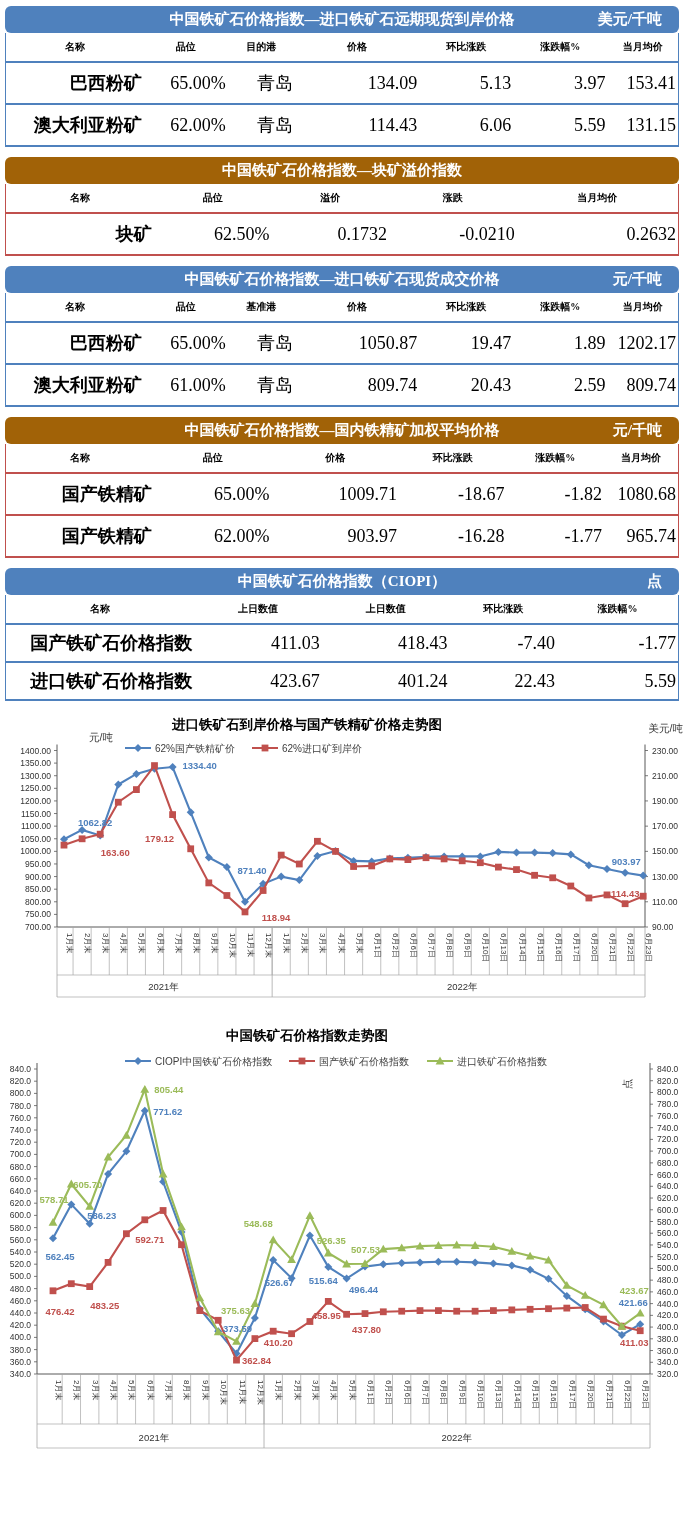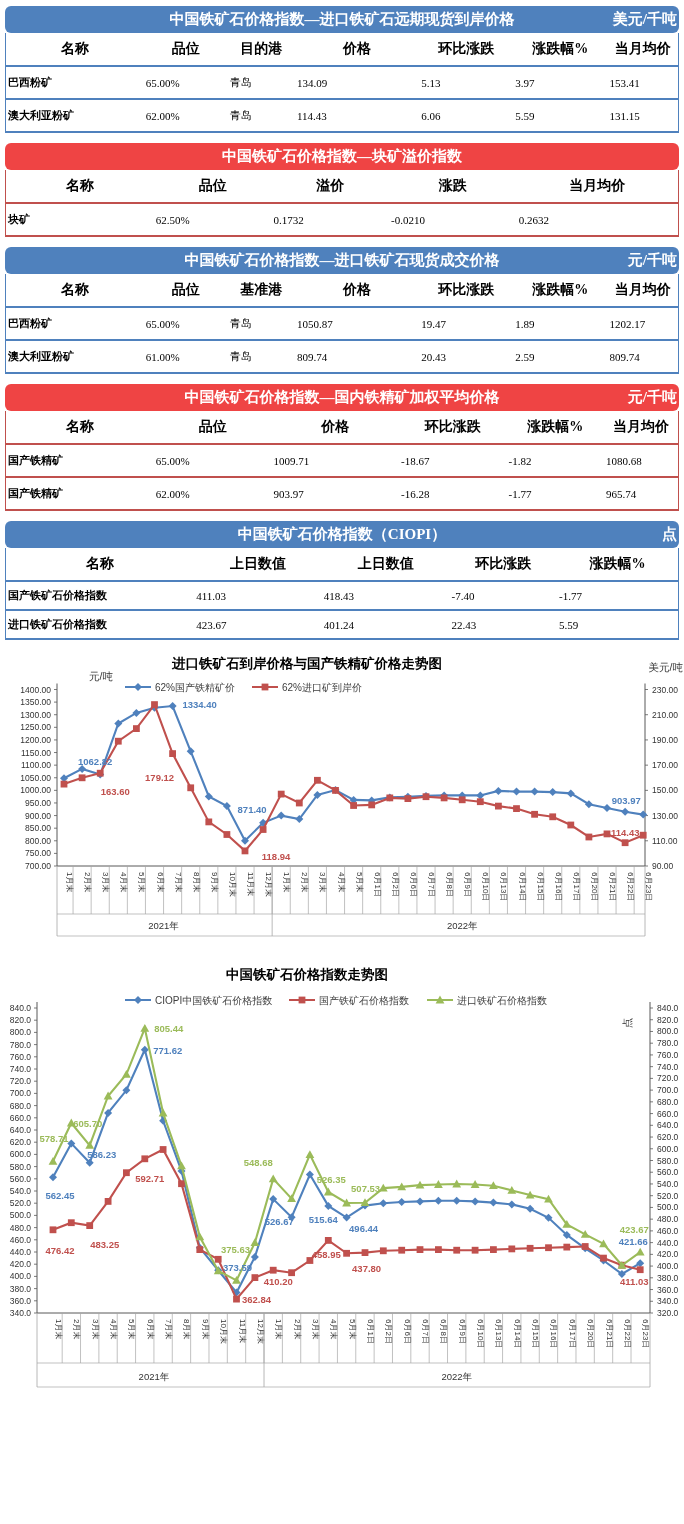--- a/index.html
+++ b/index.html
@@ -1,27 +1,27 @@
 <!DOCTYPE html>
 <html><head>
 <meta charset="utf-8">
 <style>
   html,body{margin:0;padding:0;background:#fff;}
   body{width:684px;font-family:"Liberation Serif","DejaVu Serif",serif;color:#000;padding-top:6px;}
   .tbl{margin:0 5px 10px;}
   .tbl .bar{position:relative;text-align:center;color:#fff;font-weight:bold;font-size:15px;padding:5px 0;line-height:17px;border-radius:6px;}
   .tbl.blue .bar{background:#4f81bd;}
-  .tbl.red  .bar{background:#ef4444;}
-  .tbl .bar .unit{position:absolute;right:2px;top:5px;}
+  .tbl.red  .bar{background:#a16207;}
+  .tbl .bar .unit{position:absolute;right:17px;top:5px;}
   .tbl .wrap{border-left:1px solid;border-right:1px solid;border-bottom:2px solid;}
   .tbl.blue .wrap{border-color:#4f81bd;}
   .tbl.red  .wrap{border-color:#c0504d;}
   .tbl table{width:100%;border-collapse:collapse;table-layout:fixed;}
-  .tbl th{font-weight:bold;font-size:14px;padding:7px 2px;}
-  .tbl td{font-size:11px;padding:8px 2px;text-align:left;}
+  .tbl th{font-weight:bold;font-size:10px;padding:7px 2px;}
+  .tbl td{font-size:18px;padding:8px 2px;text-align:right;}
   .tbl.t5 td{padding:6px 2px;}
   .tbl tbody tr td{border-top:2px solid;}
   .tbl.blue tbody tr td{border-color:#4f81bd;}
   .tbl.red tbody tr td{border-color:#c0504d;}
   .tbl td.name{font-weight:bold;}
   figure{margin:7px;}
   svg text{font-family:"Liberation Sans","DejaVu Sans",sans-serif;}
 </style>
 </head>
 <body>

